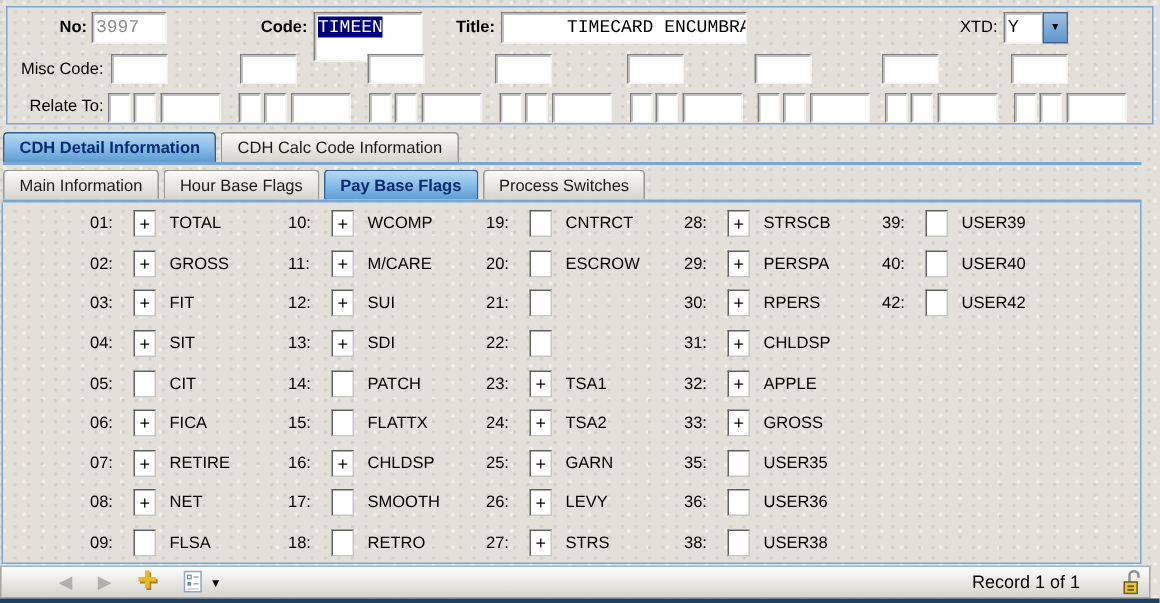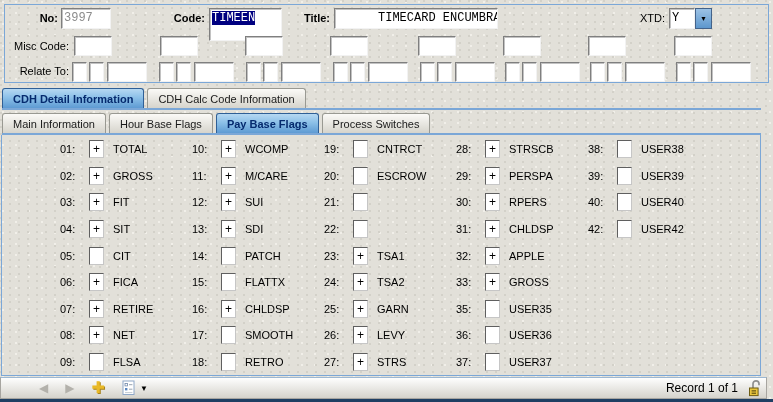--- a/index.html
+++ b/index.html
@@ -61,21 +61,21 @@
   .flbl{margin-left:9px;font-size:11px;white-space:nowrap;}
   #toolbar{position:absolute;left:0;bottom:3px;width:767px;height:22px;
     background:linear-gradient(#fefefe,#d5d3cc);
     border:1px solid #a7a5a0;border-top-color:#9db8d2;
     display:flex;align-items:center;}
   .tb-left{display:flex;align-items:center;gap:17px;margin-left:38px;}
   .nav-arrow{font-size:12px;color:#b3b1ab;line-height:1;}
   .plus-icon{font-size:16px;line-height:1;color:var(--gold,#e9b927);text-shadow:1px 1px 0 #a8821a;}
   .form-group{display:flex;align-items:center;gap:4px;}
   .caret{font-size:8px;color:#000;}
-  .tb-right{margin-left:auto;display:flex;align-items:center;gap:9px;margin-right:5px;}
+  .tb-right{margin-left:auto;display:flex;align-items:center;gap:27px;margin-right:5px;}
   #record-text{font-size:12px;color:#000;}
   #bottom-line{position:absolute;left:0;bottom:0;width:773px;height:3px;background:#1f3f63;}
 </style>
 </head>
 <body>
 
 <div id="header-box">
   <span class="lbl b" style="left:0;top:7px;width:53px;">No:</span>
   <div class="field gray-val" style="left:56px;top:3px;width:50px;height:21px;">3997</div>
 
@@ -326,25 +326,20 @@
       </div>
       <div class="flag">
         <span class="fnum">35:</span>
         <span class="fcb"></span>
         <span class="flbl">USER35</span>
       </div>
       <div class="flag">
         <span class="fnum">36:</span>
         <span class="fcb"></span>
         <span class="flbl">USER36</span>
-      </div>
-      <div class="flag">
-        <span class="fnum">37:</span>
-        <span class="fcb"></span>
-        <span class="flbl">USER37</span>
       </div>
       <div class="flag">
         <span class="fnum">38:</span>
         <span class="fcb"></span>
         <span class="flbl">USER38</span>
       </div>
       <div class="flag">
         <span class="fnum">39:</span>
         <span class="fcb"></span>
         <span class="flbl">USER39</span>

